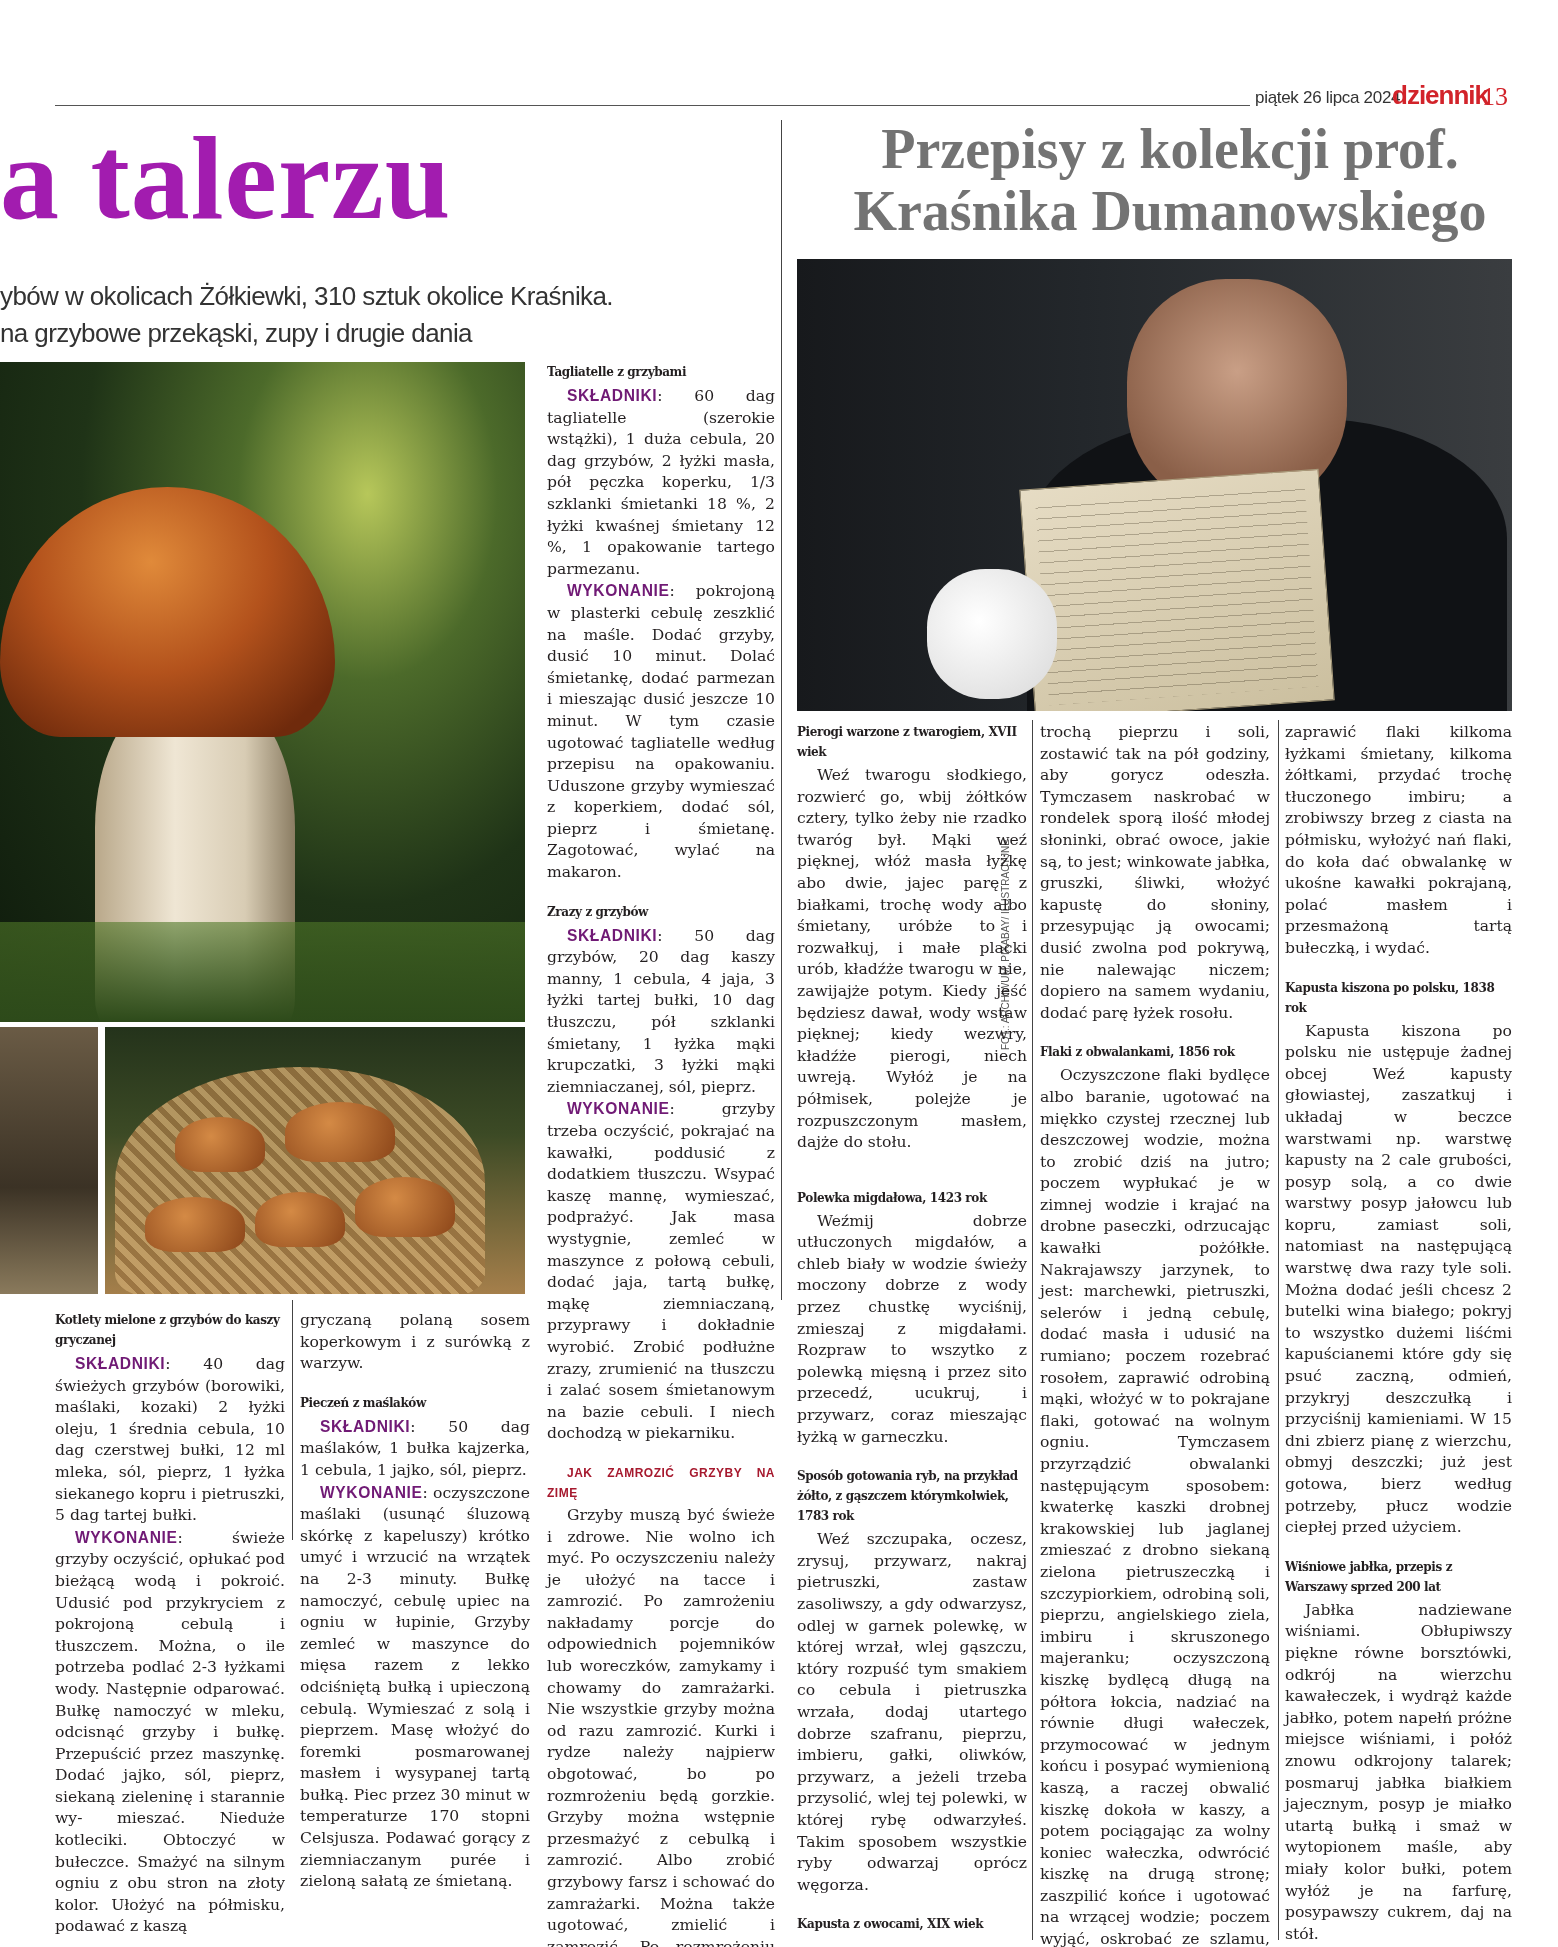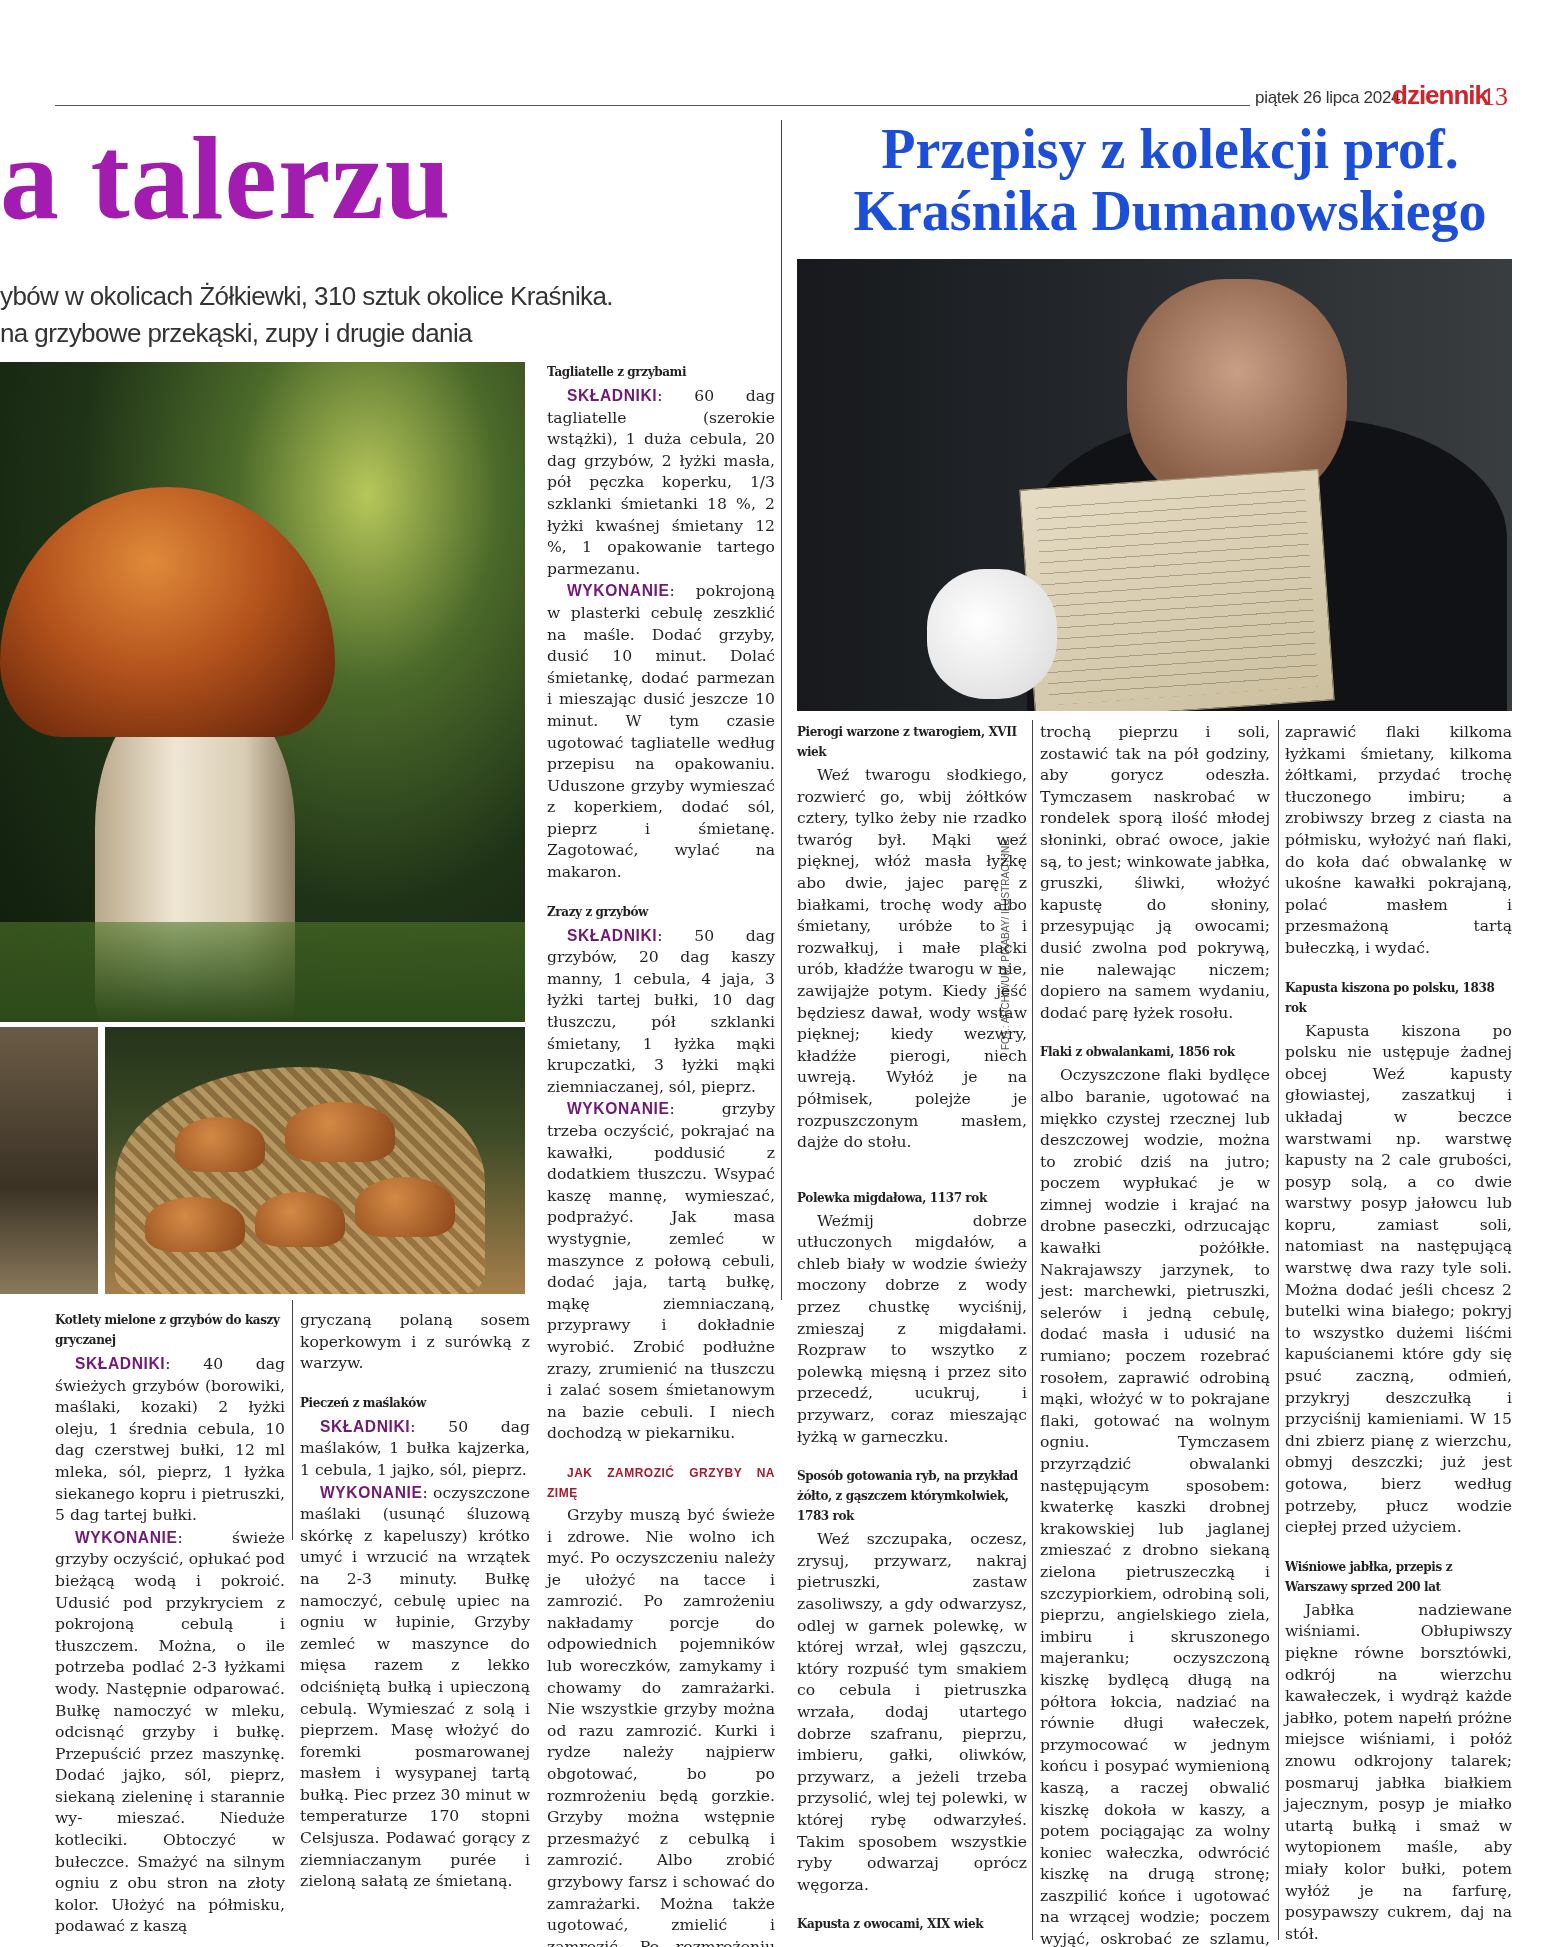--- a/index.html
+++ b/index.html
@@ -4,21 +4,21 @@
 <style>
   * { box-sizing: border-box; margin: 0; padding: 0; }
   body { width: 1558px; height: 1947px; background: #fff; position: relative; overflow: hidden; color: #231f20; font-family: "DejaVu Serif", serif; }
   .topline { position: absolute; left: 55px; top: 105px; width: 1195px; height: 1px; background: #555; }
   .date { position: absolute; top: 88px; left: 1255px; font-family: "Liberation Sans", sans-serif; font-size: 17px; color: #333; letter-spacing: -0.3px; }
   .brand { position: absolute; top: 80px; left: 1392px; font-family: "Liberation Sans", sans-serif; font-weight: bold; font-size: 26px; color: #d2232a; letter-spacing: -1px; text-align: center; }
   .pagenum { position: absolute; top: 82px; left: 1482px; font-family: "Liberation Serif", serif; font-size: 26px; color: #d2232a; }
   .headline-left { position: absolute; left: 0; top: 120px; font-family: "Liberation Serif", serif; font-weight: bold; font-size: 118px; letter-spacing: 1px; color: #a21caf; line-height: 1; }
   .deck { position: absolute; left: 0; top: 278px; font-family: "Liberation Sans", sans-serif; font-size: 26px; line-height: 37px; color: #333; letter-spacing: -0.6px; }
   .vrule { position: absolute; left: 781px; top: 120px; width: 1px; height: 1180px; background: #444; }
-  .headline-right { position: absolute; left: 790px; top: 118px; width: 760px; text-align: center; font-family: "Liberation Serif", serif; font-weight: bold; font-size: 56px; line-height: 62px; color: #1d4ed8; }
+  .headline-right { position: absolute; left: 790px; top: 118px; width: 760px; text-align: center; font-family: "Liberation Serif", serif; font-weight: bold; font-size: 56px; line-height: 62px; color: #737373; }
   .photo { position: absolute; overflow: hidden; }
   .photo-mushroom { left: 0; top: 362px; width: 525px; height: 660px; background: radial-gradient(ellipse at 70% 20%, #b7c75a 0%, #4c6a2a 25%, #1f3317 55%, #0e1a0c 100%); }
   .cap { position: absolute; left: 0; top: 125px; width: 335px; height: 250px; background: radial-gradient(ellipse at 45% 30%, #e08a3a 0%, #b3521c 45%, #6f2a0c 85%); border-radius: 50% 50% 18% 18% / 70% 70% 30% 30%; }
   .stem { position: absolute; left: 95px; top: 330px; width: 200px; height: 340px; background: linear-gradient(90deg, #b9a88a, #efe6d4 40%, #d8ccb4 75%, #8b7d63); border-radius: 40% 40% 10% 10%; }
   .moss { position: absolute; left: 0; top: 560px; width: 525px; height: 100px; background: linear-gradient(0deg, #2d4a1a, rgba(80,120,40,0.6)); }
   .photo-basket { left: 105px; top: 1027px; width: 420px; height: 267px; background: linear-gradient(180deg, #24331b 0%, #3c4a25 40%, #a57f4b 100%); }
   .basket-shape { position: absolute; left: 10px; top: 40px; width: 370px; height: 230px; border-radius: 50% 50% 10% 10%; background: repeating-linear-gradient(45deg, #c9a46b 0 6px, #9c7542 6px 12px); opacity: .85; }
   .boletus { position: absolute; border-radius: 50% 50% 30% 30%; background: radial-gradient(circle at 40% 35%, #d48a45, #8a4418); }
   .photo-strip { left: 0; top: 1027px; width: 98px; height: 267px; background: linear-gradient(180deg, #6a5b45, #3b3225 60%, #8a7a5c); }
   .photo-prof { left: 797px; top: 259px; width: 715px; height: 452px; background: linear-gradient(90deg, #17191c 0%, #23272b 40%, #3a3d40 100%); }
@@ -112,21 +112,21 @@
   <div class="gap"></div>
   <h3>Pieczeń z maślaków</h3>
   <p><span class="lbl">SKŁADNIKI</span><span>: 50 dag maślaków, 1 bułka kajzerka, 1 cebula, 1 jajko, sól, pieprz.</span></p>
   <p><span class="lbl">WYKONANIE</span><span>: oczyszczone maślaki (usunąć śluzową skórkę z kapeluszy) krótko umyć i wrzucić na wrzątek na 2-3 minuty. Bułkę namoczyć, cebulę upiec na ogniu w łupinie, Grzyby zemleć w maszynce do mięsa razem z lekko odciśniętą bułką i upieczoną cebulą. Wymieszać z solą i pieprzem. Masę włożyć do foremki posmarowanej masłem i wysypanej tartą bułką. Piec przez 30 minut w temperaturze 170 stopni Celsjusza. Podawać gorący z ziemniaczanym purée i zieloną sałatą ze śmietaną.</span></p>
 </div>
 
 <div class="col c4">
   <h3>Pierogi warzone z twarogiem, XVII wiek</h3>
   <p>Weź twarogu słodkiego, rozwierć go, wbij żółtków cztery, tylko żeby nie rzadko twaróg był. Mąki weź pięknej, włóż masła łyżkę abo dwie, jajec parę z białkami, trochę wody albo śmietany, uróbże to i rozwałkuj, i małe placki urób, kładźże twarogu w nie, zawijajże potym. Kiedy jeść będziesz dawał, wody wstaw pięknej; kiedy wezwry, kładźże pierogi, niech uwreją. Wyłóż je na półmisek, polejże je rozpuszczonym masłem, dajże do stołu.</p>
   <div class="gap" style="height:34px"></div>
-  <h3>Polewka migdałowa, 1137 rok</h3>
+  <h3>Polewka migdałowa, 1423 rok</h3>
   <p>Weźmij dobrze utłuczonych migdałów, a chleb biały w wodzie świeży moczony dobrze z wody przez chustkę wyciśnij, zmieszaj z migdałami. Rozpraw to wszytko z polewką mięsną i przez sito przecedź, ucukruj, i przywarz, coraz mieszając łyżką w garneczku.</p>
   <div class="gap"></div>
   <h3>Sposób gotowania ryb, na przykład żółto, z gąszczem którymkolwiek, 1783 rok</h3>
   <p>Weź szczupaka, oczesz, zrysuj, przywarz, nakraj pietruszki, zastaw zasoliwszy, a gdy odwarzysz, odlej w garnek polewkę, w której wrzał, wlej gąszczu, który rozpuść tym smakiem co cebula i pietruszka wrzała, dodaj utartego dobrze szafranu, pieprzu, imbieru, gałki, oliwków, przywarz, a jeżeli trzeba przysolić, wlej tej polewki, w której rybę odwarzyłeś. Takim sposobem wszystkie ryby odwarzaj oprócz węgorza.</p>
   <div class="gap"></div>
   <h3>Kapusta z owocami, XIX wiek</h3>
 
 </div>
 
 <div class="col c5">

